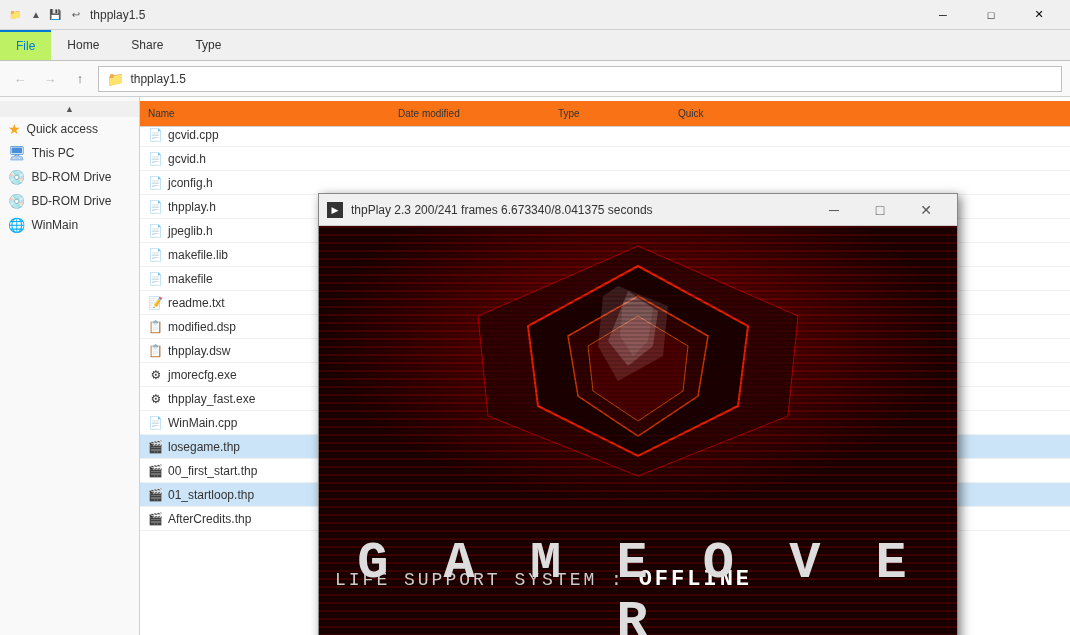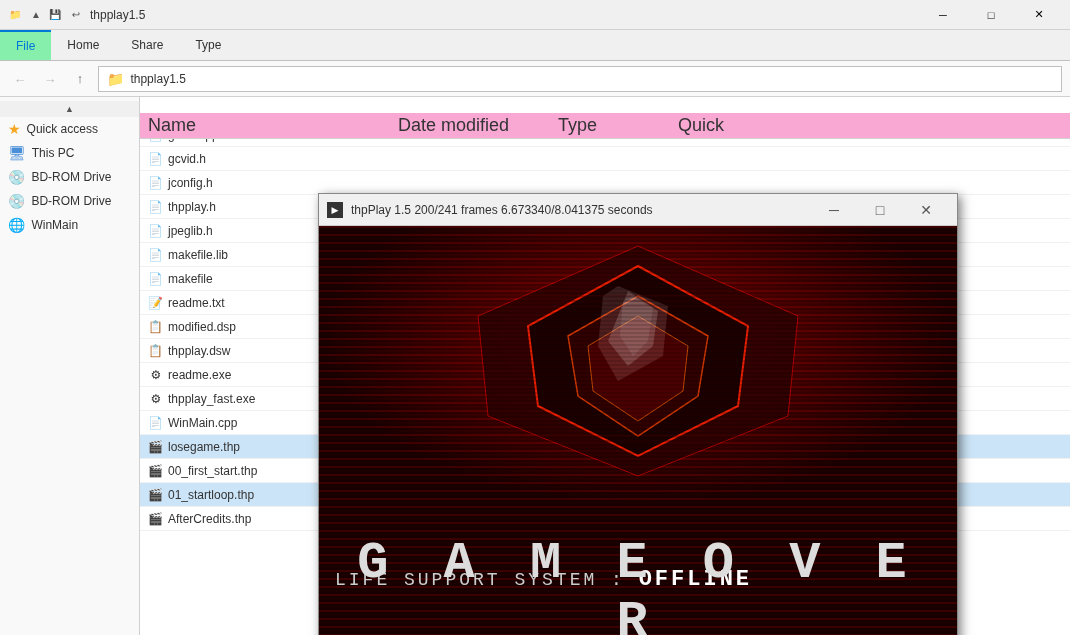--- a/index.html
+++ b/index.html
@@ -32,21 +32,21 @@
     }
     .ribbon-tab {
       padding: 0 16px;
       display: flex;
       align-items: center;
       font-size: 12px;
       cursor: pointer;
       color: #333;
     }
     .ribbon-tab.active {
-      background: #86efac;
+      background: #bef264;
       border-top: 2px solid #0078d7;
       color: #0078d7;
     }
 
     
     .address-bar {
       height: 36px;
       background: #f9f9f9;
       border-bottom: 1px solid #d0d0d0;
       display: flex;
@@ -118,26 +118,26 @@
     .file-list {
       flex: 1;
       background: white;
       overflow-y: auto;
     }
     .file-list-header {
       display: flex;
       align-items: center;
       height: 26px;
       border-bottom: 1px solid #d0d0d0;
-      background: #f9a8d4;
+      background: #f97316;
       padding: 0 4px;
-      font-size: 18px;
+      font-size: 10px;
       color: #333;
       position: sticky;
-      top: 16px;
+      top: 4px;
     }
     .col-name { width: 250px; padding: 0 4px; }
     .col-date { width: 160px; padding: 0 4px; }
     .col-type { width: 120px; padding: 0 4px; }
     .col-size { width: 80px; padding: 0 4px; }
     .col-header { cursor: pointer; display: flex; align-items: center; gap: 4px; }
 
     .file-row {
       display: flex;
       align-items: center;
@@ -451,21 +451,21 @@
       <span class="file-icon icon-dsw">📋</span>
       <span>thpplay.dsw</span>
     </div>
     <div class="col-date"></div>
     <div class="col-type"></div>
     <div class="col-size"></div>
   </div>
         <div class="file-row">
     <div class="col-name" style="display:flex;align-items:center;">
       <span class="file-icon icon-exe">⚙</span>
-      <span>readme.exe</span>
+      <span>jmorecfg.exe</span>
     </div>
     <div class="col-date"></div>
     <div class="col-type"></div>
     <div class="col-size"></div>
   </div>
         <div class="file-row">
     <div class="col-name" style="display:flex;align-items:center;">
       <span class="file-icon icon-exe">⚙</span>
       <span>thpplay_fast.exe</span>
     </div>
@@ -517,21 +517,21 @@
     <div class="col-date"></div>
     <div class="col-type"></div>
     <div class="col-size"></div>
   </div>
       </div>
   </div>
 
   <div class="overlay-window">
     <div class="overlay-title-bar">
       <div class="overlay-title-icon">▶</div>
-      <span class="overlay-title-text">thpPlay 1.5 200/241 frames 6.673340/8.041375 seconds</span>
+      <span class="overlay-title-text">thpPlay 2.3 200/241 frames 6.673340/8.041375 seconds</span>
       <div class="overlay-win-btns">
         <div class="overlay-btn">─</div>
         <div class="overlay-btn">□</div>
         <div class="overlay-btn close">✕</div>
       </div>
     </div>
     <div class="overlay-content">
       <div class="game-screen">
 
         <div class="red-lines"></div>

